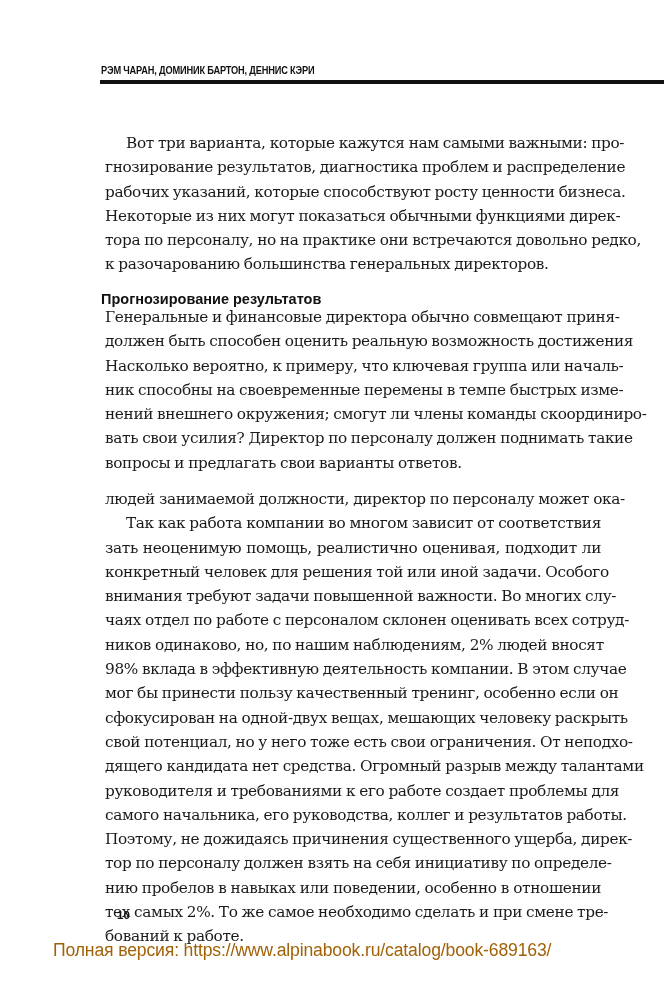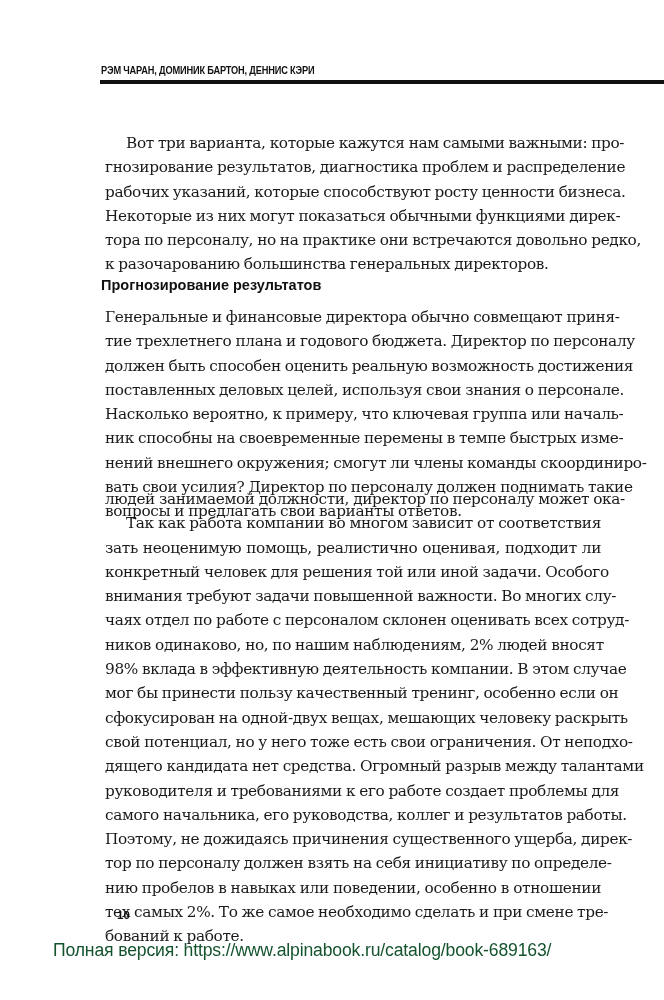--- a/index.html
+++ b/index.html
@@ -55,21 +55,21 @@
     .line.last {
       text-align-last: left;
     }
     .line.indent {
       padding-left: 21px;
     }
     #para1 { top: 131px; }
     .section-heading {
       position: absolute;
       left: 101px;
-      top: 277px;
+      top: 291px;
       font-family: "Liberation Sans", "DejaVu Sans", sans-serif;
       font-weight: bold;
       font-size: 14.5px;
       color: #111;
       white-space: nowrap;
     }
     #para2 { top: 305px; }
     #para3 { top: 487px; }
     .page-number {
       position: absolute;
@@ -106,23 +106,21 @@
   <div class="line">рабочих указаний, которые способствуют росту ценности бизнеса.</div>
   <div class="line">Некоторые из них могут показаться обычными функциями дирек-</div>
   <div class="line">тора по персоналу, но на практике они встречаются довольно редко,</div>
   <div class="line last">к разочарованию большинства генеральных директоров.</div>
 </div>
 
 <div class="section-heading">Прогнозирование результатов</div>
 
 <div class="text-block" id="para2">
   <div class="line">Генеральные и финансовые директора обычно совмещают приня-</div>
-  <div class="line">тие трехлетнего плана и годового бюджета. Директор по персоналу</div>
   <div class="line">должен быть способен оценить реальную возможность достижения</div>
-  <div class="line">поставленных деловых целей, используя свои знания о персонале.</div>
   <div class="line">Насколько вероятно, к примеру, что ключевая группа или началь-</div>
   <div class="line">ник способны на своевременные перемены в темпе быстрых изме-</div>
   <div class="line">нений внешнего окружения; смогут ли члены команды скоордини­ро-</div>
   <div class="line">вать свои усилия? Директор по персоналу должен поднимать такие</div>
   <div class="line last">вопросы и предлагать свои варианты ответов.</div>
 </div>
 
 <div class="text-block" id="para3">
   <div class="line">людей занимаемой должности, директор по персоналу может ока-</div>
   <div class="line indent">Так как работа компании во многом зависит от соответствия</div>
@@ -140,13 +138,13 @@
   <div class="line">самого начальника, его руководства, коллег и результатов работы.</div>
   <div class="line">Поэтому, не дожидаясь причинения существенного ущерба, дирек-</div>
   <div class="line">тор по персоналу должен взять на себя инициативу по определе-</div>
   <div class="line">нию пробелов в навыках или поведении, особенно в отношении</div>
   <div class="line">тех самых 2%. То же самое необходимо сделать и при смене тре-</div>
   <div class="line last">бований к работе.</div>
 </div>
 
 <div class="page-number">10</div>
 
-<a class="footer-link" style="color: #14532d;">Полная версия: https://www.alpinabook.ru/catalog/book-689163/</a>
+<a class="footer-link" style="color: #a16207;">Полная версия: https://www.alpinabook.ru/catalog/book-689163/</a>
 
 </body></html>

